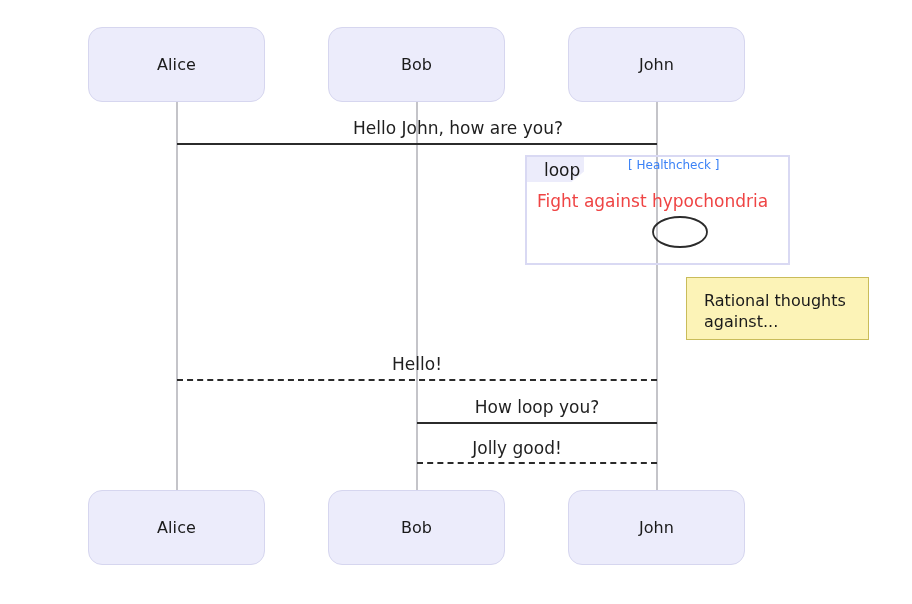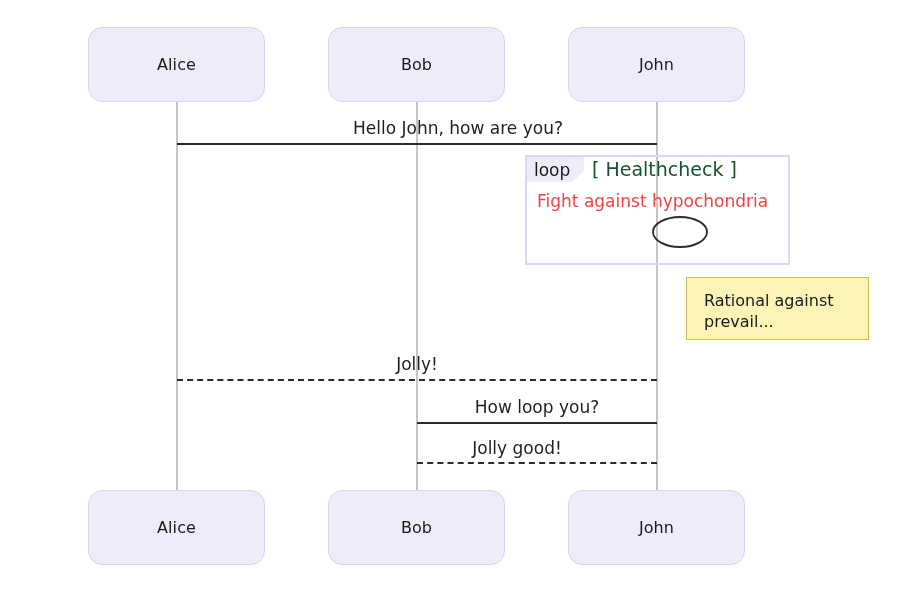--- a/index.html
+++ b/index.html
@@ -64,31 +64,32 @@
     border: 2px solid #d9d9f3;
     background: transparent;
   }
   .loop-tag {
     position: absolute;
     box-sizing: border-box;
     background: #ececfb;
     clip-path: polygon(0 0, 100% 0, 100% 58%, 78% 100%, 0 100%);
     display: flex;
     align-items: center;
-    padding-left: 7px;
+    padding-left: 17px;
   }
   .loop-tag-label {
     font-size: 17px;
     color: #1a1a1a;
   }
   .loop-title {
     position: absolute;
-    font-size: 19px;
-    color: #14532d;
+    font-size: 12px;
+    color: #3b82f6;
     white-space: nowrap;
+    margin-left: 36px;
   }
   .loop-inner-text {
     position: absolute;
     font-size: 17px;
     color: #ef4444;
     white-space: nowrap;
   }
   .self-loop {
     position: absolute;
   }
@@ -135,23 +136,23 @@
     <span class="loop-tag-label">loop</span>
   </div>
   <div class="loop-title" style="left:592px; top:158px;">[ Healthcheck ]</div>
   <div class="loop-inner-text" style="left:537px; top:191px;">Fight against hypochondria</div>
 
   <svg class="self-loop" style="left:652px; top:208px;" width="70" height="48" viewBox="0 0 70 48">
     <ellipse cx="28" cy="24" rx="27" ry="15" fill="none" stroke="#2b2b2b" stroke-width="1.8"></ellipse>
   </svg>
 
   <div class="note-box" style="left:686px; top:277px; width:183px; height:63px;"></div>
-  <div class="note-text" style="left:704px; top:290px; width:160px;">Rational against prevail...</div>
+  <div class="note-text" style="left:704px; top:290px; width:160px;">Rational thoughts against...</div>
 
-  <div class="msg-label" style="left:177px; top:354px; width:480px;">Jolly!</div>
+  <div class="msg-label" style="left:177px; top:354px; width:480px;">Hello!</div>
   <div class="msg-line dashed" style="left:177px; top:379px; width:480px;"></div>
 
   <div class="msg-label" style="left:417px; top:397px; width:240px;">How loop you?</div>
   <div class="msg-line" style="left:417px; top:422px; width:240px;"></div>
 
   <div class="msg-label" style="left:417px; top:438px; width:200px;">Jolly good!</div>
   <div class="msg-line dashed" style="left:417px; top:462px; width:240px;"></div>
 
   <div class="actor-box" style="left:88px; top:490px; width:177px; height:75px;">
     <span class="actor-label">Alice</span>

